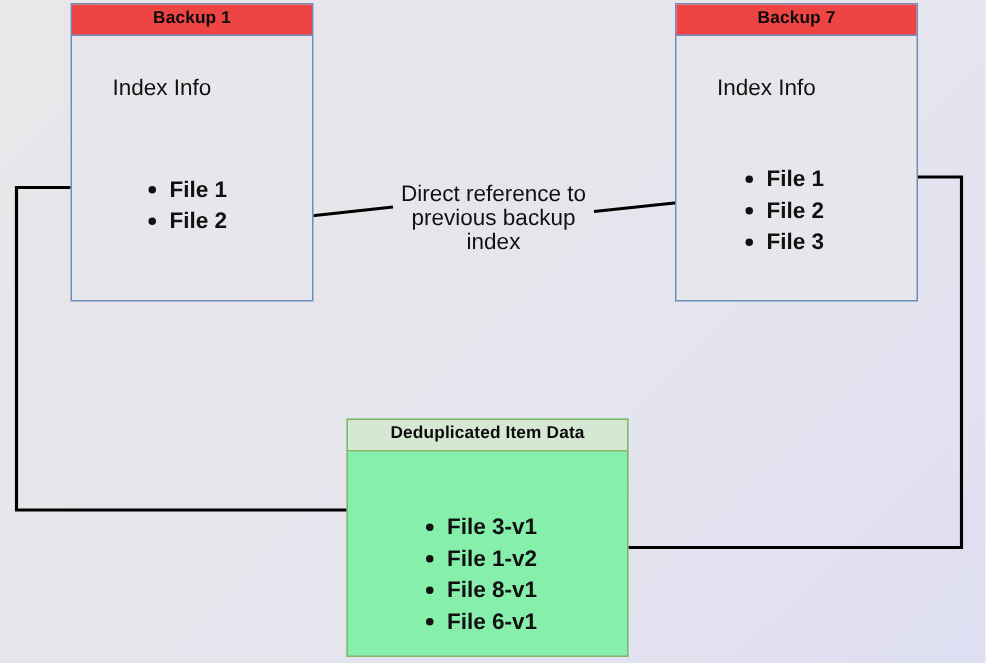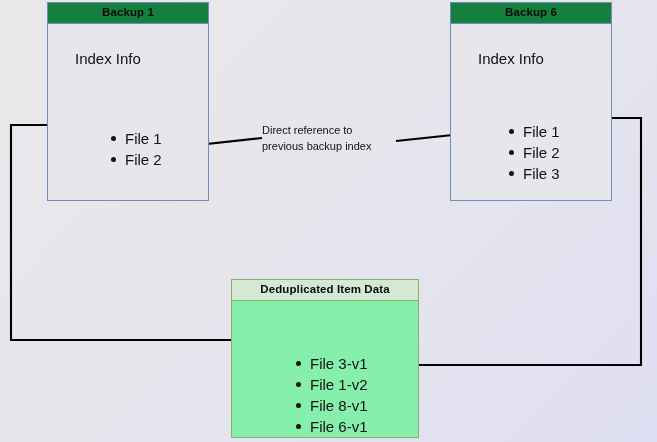--- a/index.html
+++ b/index.html
@@ -40,21 +40,21 @@
     background: #e7e6eb;
   }
   .box .box-header {
     box-sizing: border-box;
     height: 21px;
     line-height: 19px;
     text-align: center;
     font-size: 11.5px;
     font-weight: bold;
     color: #0b0b0b;
-    background: #15803d;
+    background: #ef4444;
     border-bottom: 1.4px solid #6c8ebf;
     letter-spacing: 0.1px;
   }
   .box .box-body {
     position: relative;
     height: calc(100% - 21px);
   }
 
   .box.green {
     border-color: #82b366;
@@ -71,23 +71,24 @@
     left: 27px;
     top: 26px;
     font-size: 15px;
     color: #111;
     white-space: nowrap;
     text-align: right;
   }
 
   ul.file-list {
     position: absolute;
-    margin: 12px;
+    margin: 0;
     padding: 0;
     list-style: none;
+    font-weight: bold;
   }
   ul.file-list li {
     position: relative;
     font-size: 15px;
     line-height: 21px;
     color: #111;
     padding-left: 16px;
     white-space: nowrap;
   }
   ul.file-list li::before {
@@ -102,23 +103,24 @@
   }
 
   
   #backup1-files { left: 49px; top: 92px; }
   #backup2-files { left: 44px; top: 85px; }
   #dedup-files   { left: 50px; top: 40px; }
 
   
   .annotation {
     position: absolute;
-    font-size: 11px;
+    font-size: 15px;
     line-height: 16px;
     color: #111;
+    text-align: center;
     white-space: pre-line;
   }
 </style>
 </head>
 <body>
 
 <div id="canvas">
 
   <svg class="edges" viewBox="0 0 657 442" xmlns="http://www.w3.org/2000/svg">
     <defs>
@@ -146,21 +148,21 @@
     <div class="box-body">
       <div class="index-title">Index Info</div>
       <ul class="file-list" id="backup1-files">
         <li>File 1</li>
         <li>File 2</li>
       </ul>
     </div>
   </div>
 
   <div class="box" id="backup2-box" style="left:450px; top:2px; width:162px; height:199px;">
-    <div class="box-header">Backup 6</div>
+    <div class="box-header">Backup 7</div>
     <div class="box-body">
       <div class="index-title">Index Info</div>
       <ul class="file-list" id="backup2-files">
         <li>File 1</li>
         <li>File 2</li>
         <li>File 3</li>
       </ul>
     </div>
   </div>
 

